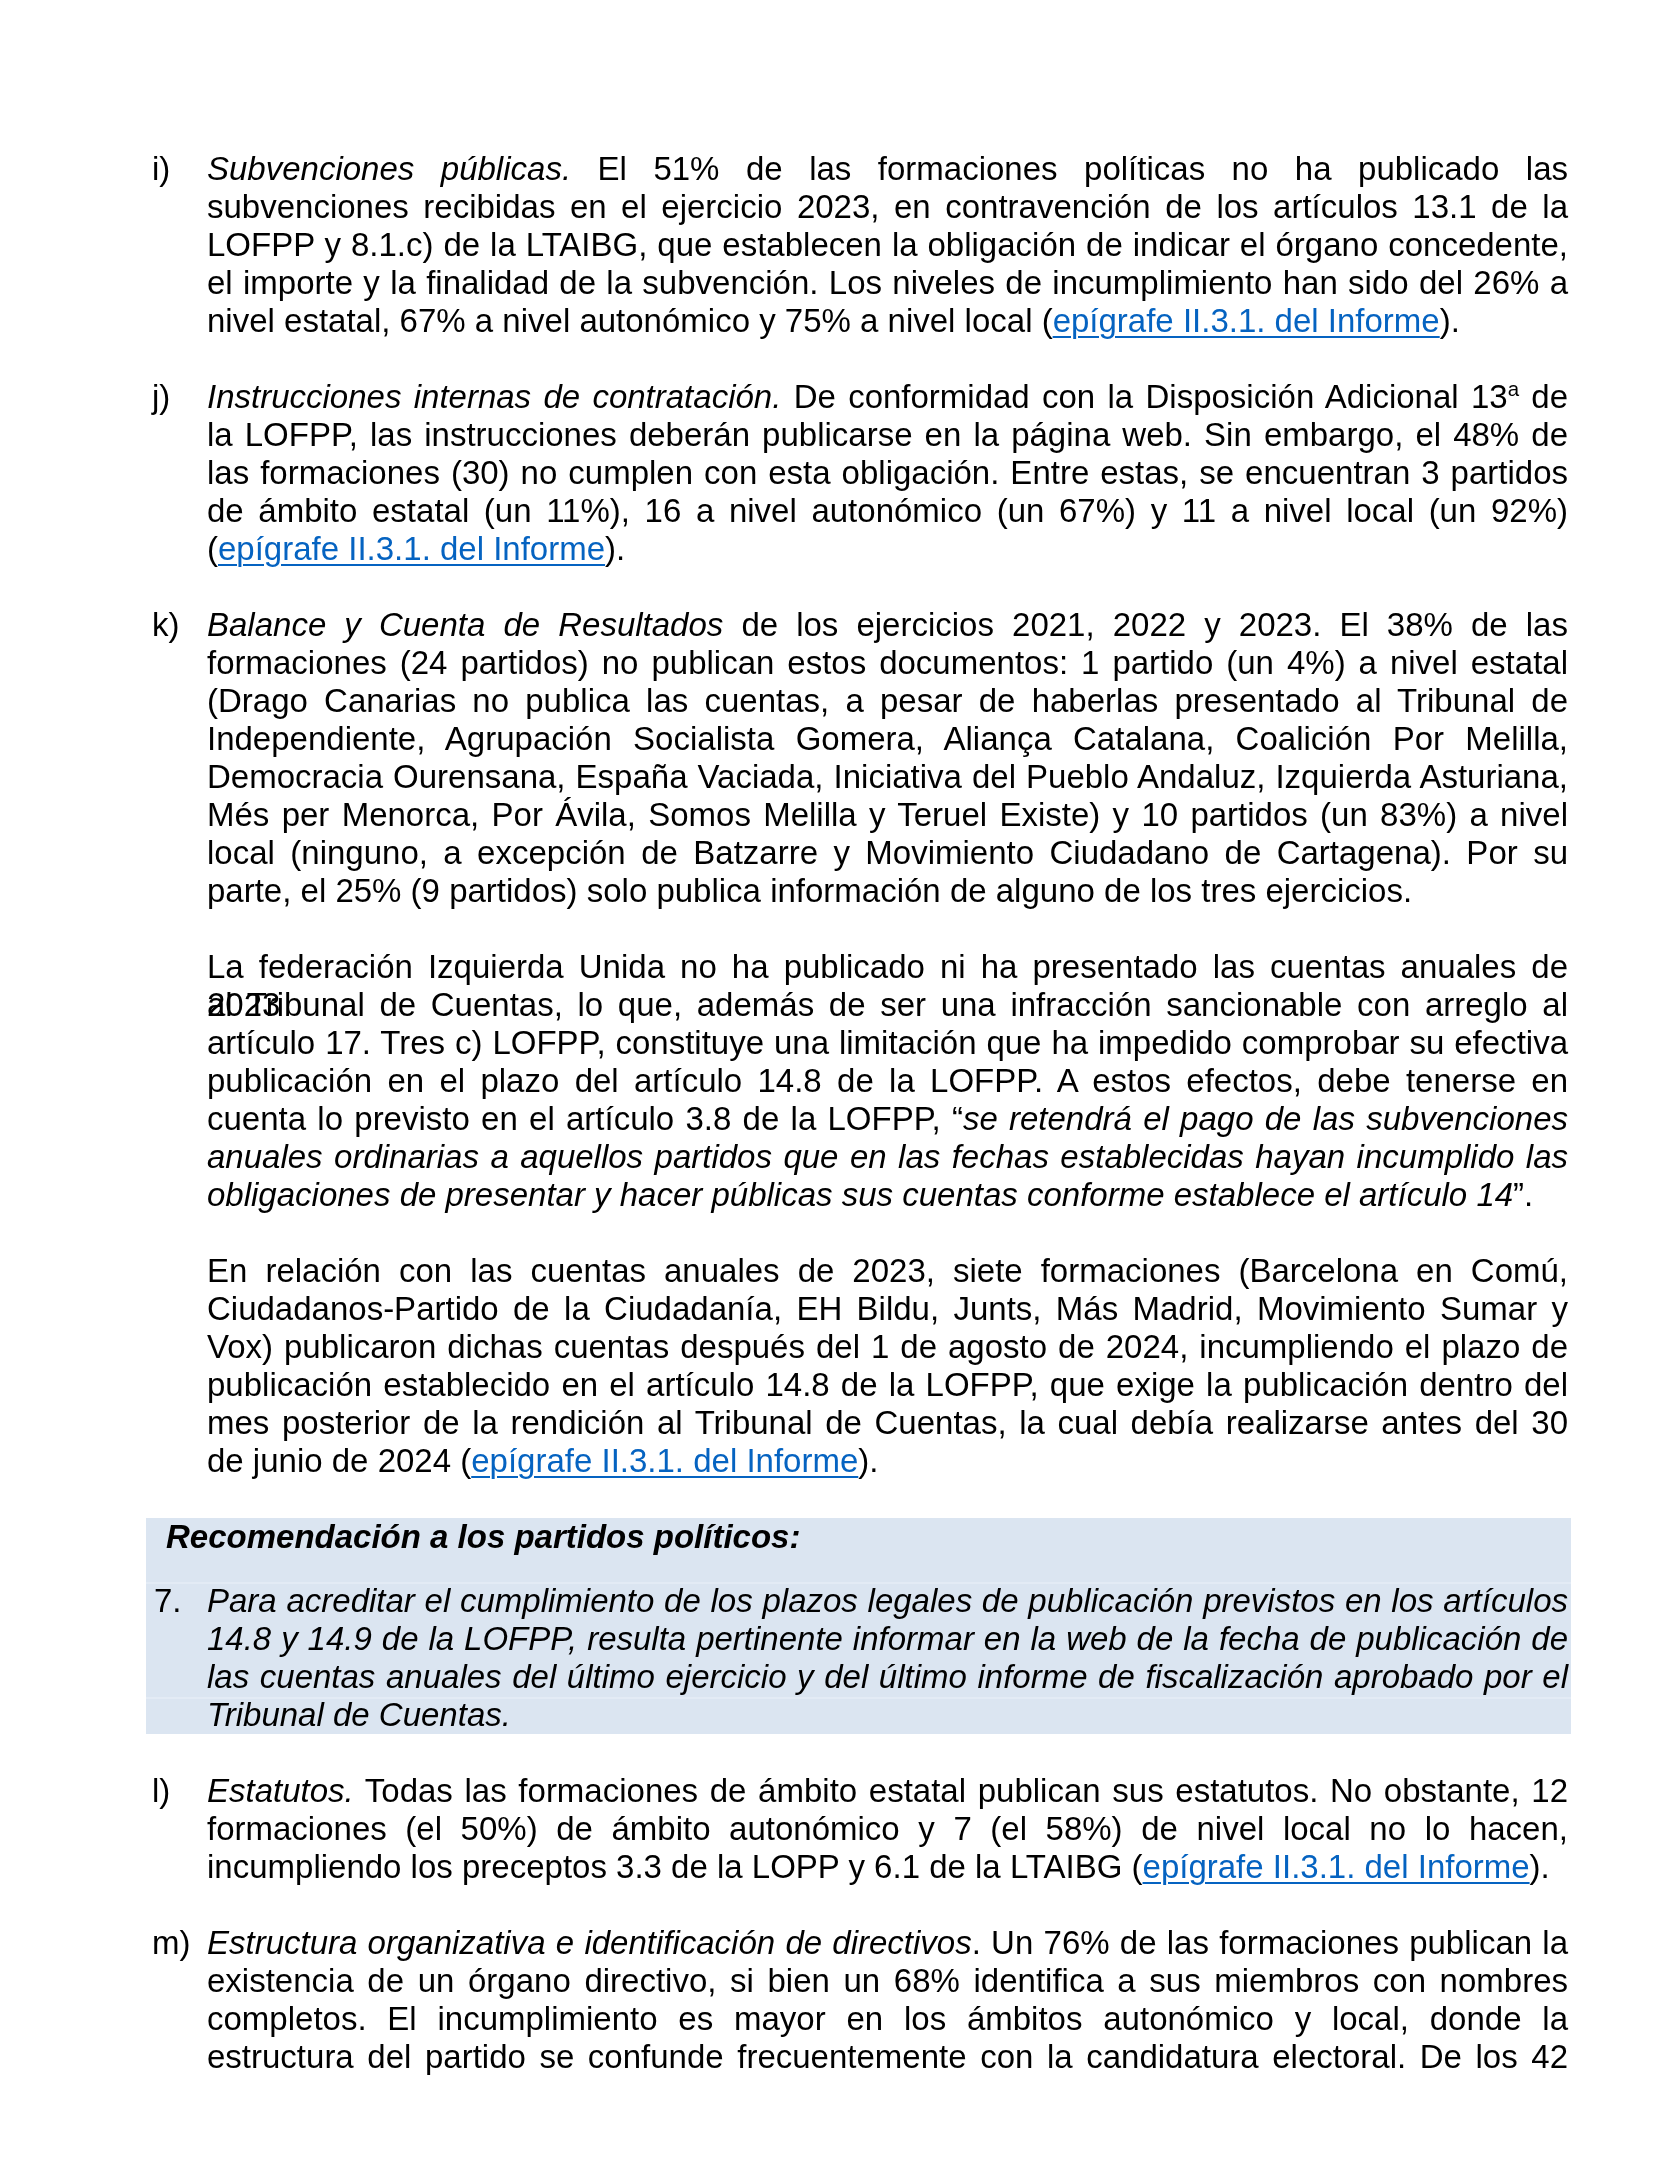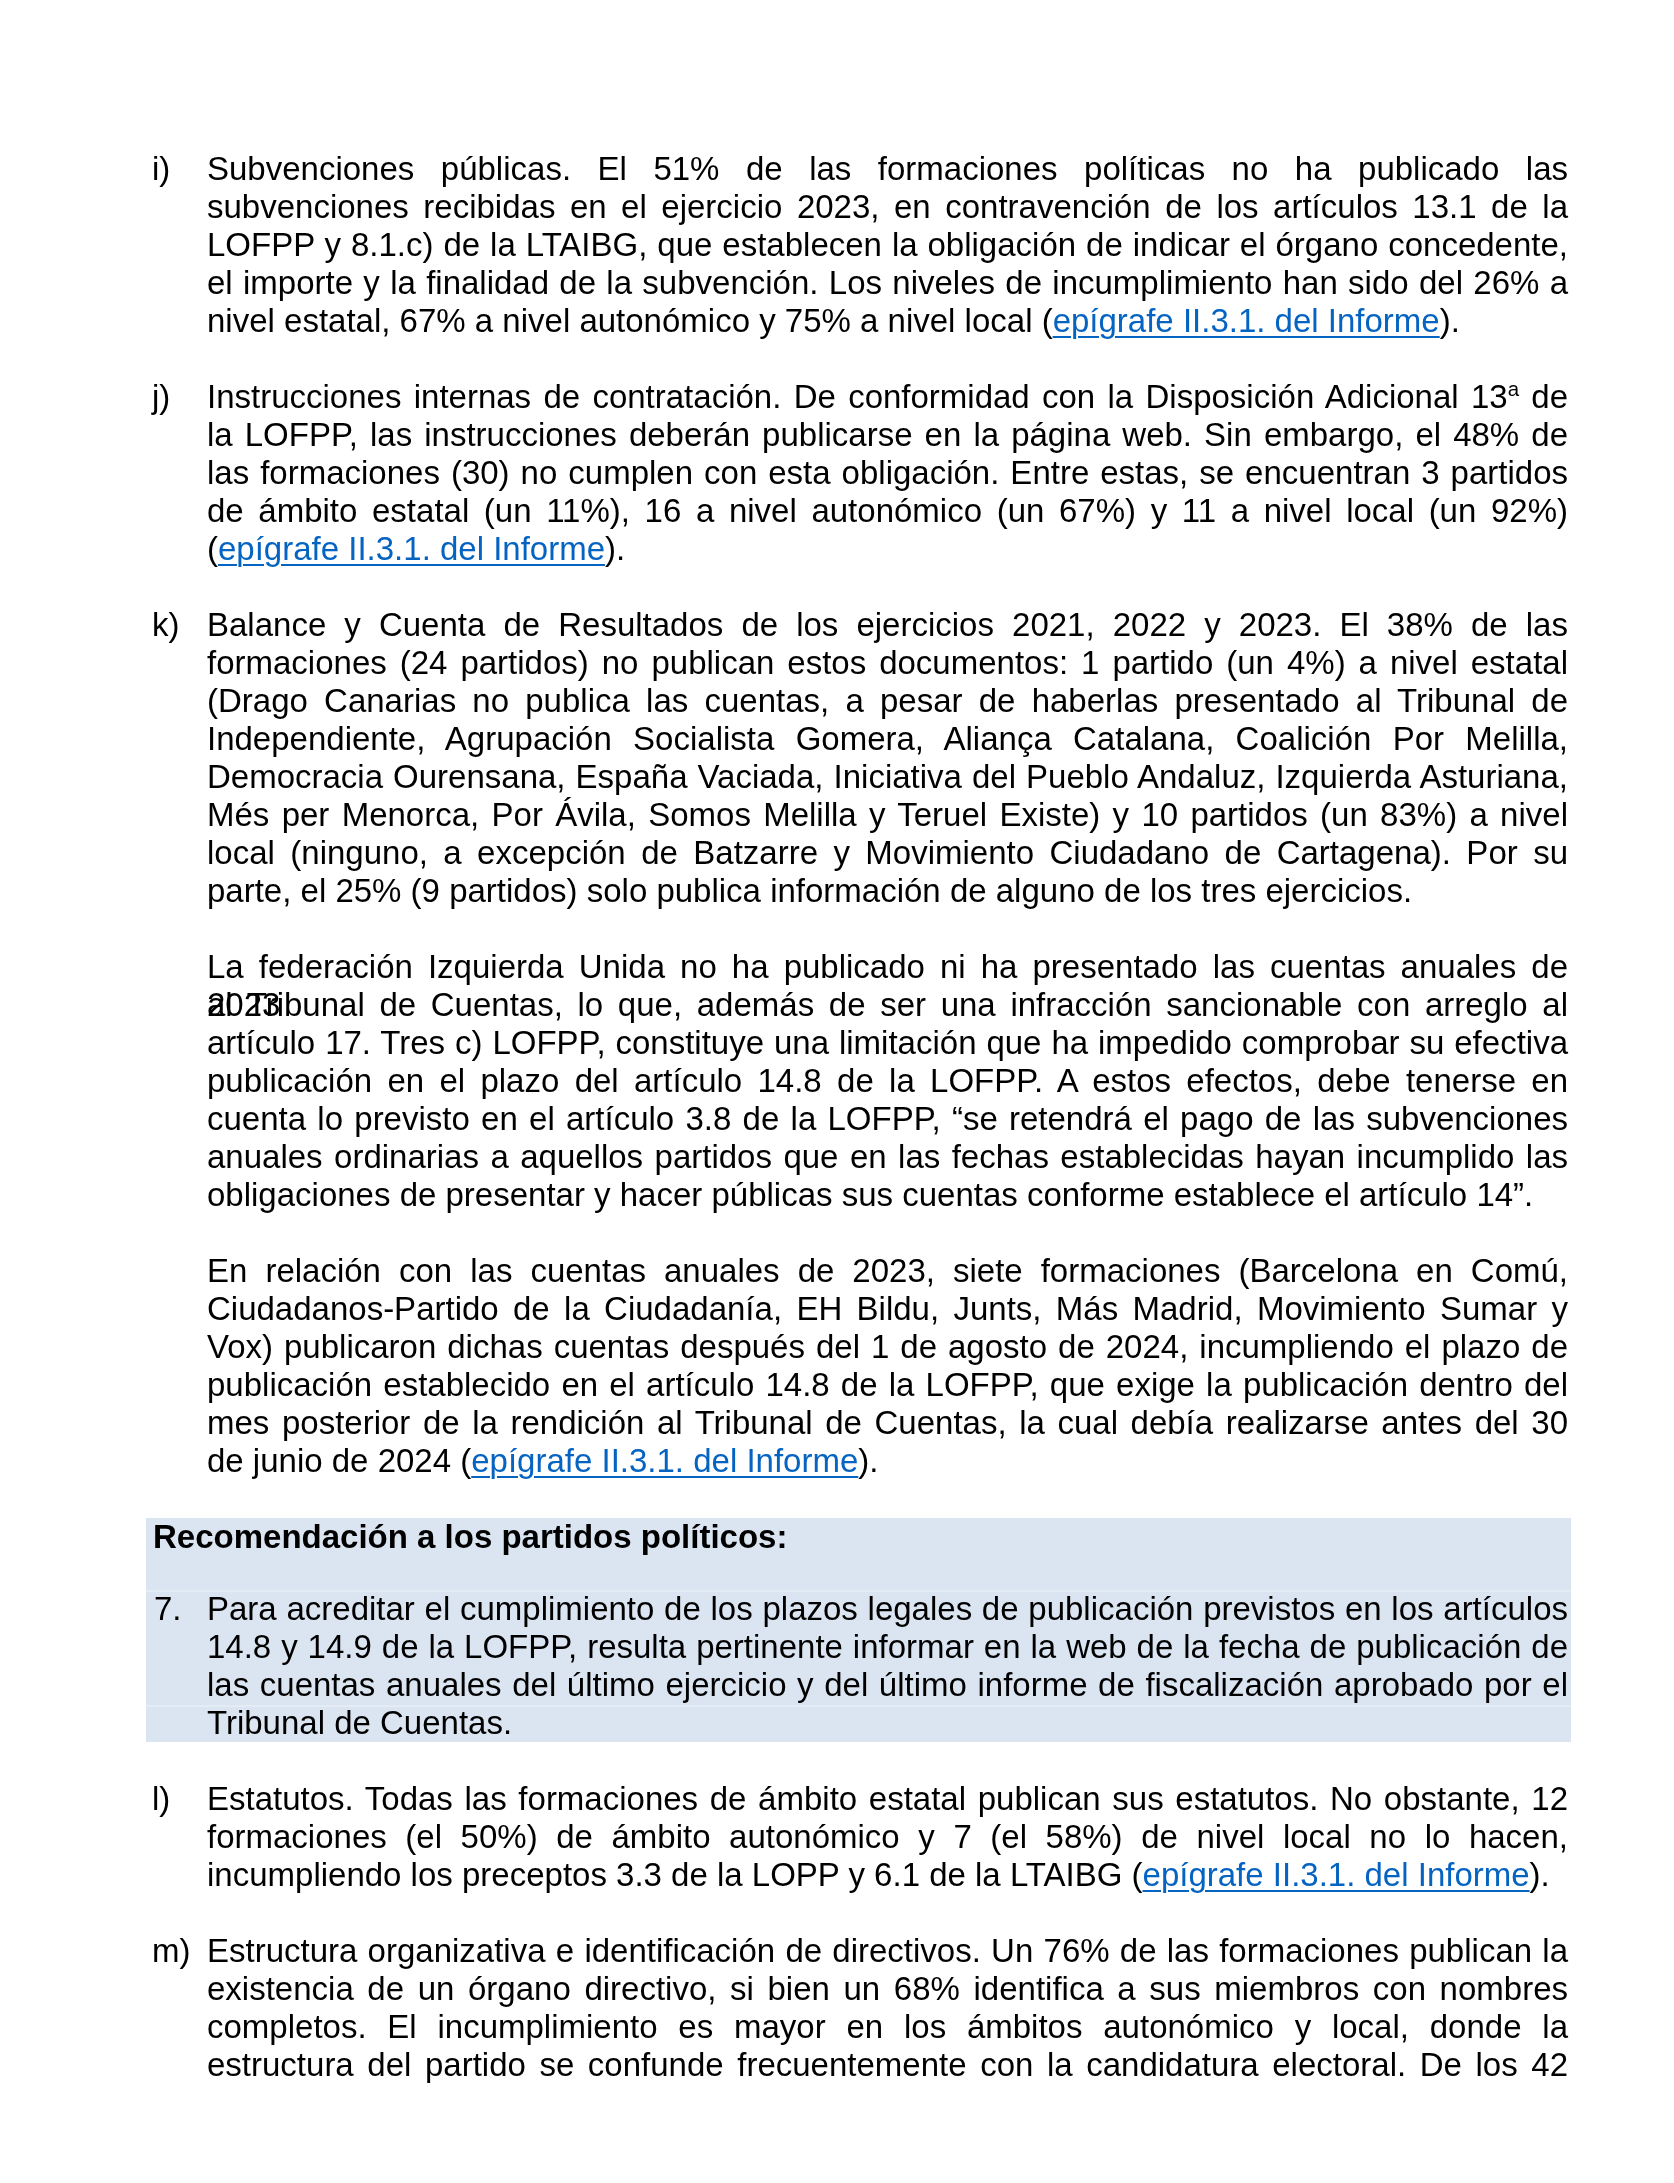--- a/index.html
+++ b/index.html
@@ -22,40 +22,41 @@
       height: 2183px;
       padding-top: 150px;
     }
     .block { position: relative; margin-bottom: 38px; }
     .item { position: relative; }
     .marker { position: absolute; left: 152px; top: 0; white-space: nowrap; }
     .lines { margin-left: 207px; width: 1361px; }
     .ln { height: 38px; text-align: left; }
     .ln.j { text-align: justify; text-align-last: justify; }
     [data-name="list-item-m"] .ln:last-child { text-align: justify; text-align-last: justify; }
-    .it { }
+    .it { font-style: italic; }
     .link {
       color: var(--link);
       text-decoration: underline;
       text-decoration-thickness: 1.6px;
       text-underline-offset: 3.9px;
     }
     .sup { font-size: 0.62em; position: relative; top: -0.6em; line-height: 0; }
 
     
     .rec {
       margin-left: 146px;
       width: 1425px;
       background: var(--rec-bg);
     }
     .rec .rec-heading {
-      padding-left: 7px;
+      padding-left: 20px;
       font-weight: bold;
+      font-style: italic;
       height: 38px;
-      margin-bottom: 34px;
+      margin-bottom: 26px;
     }
     .rec .marker { left: 7.9px; }
     .rec .lines { margin-left: 61px; width: 1361px; }
     .rec .item::before,
     .rec .item::after {
       content: "";
       position: absolute;
       left: 0; right: 0;
       height: 1.6px;
       background: #e3ebf5;

